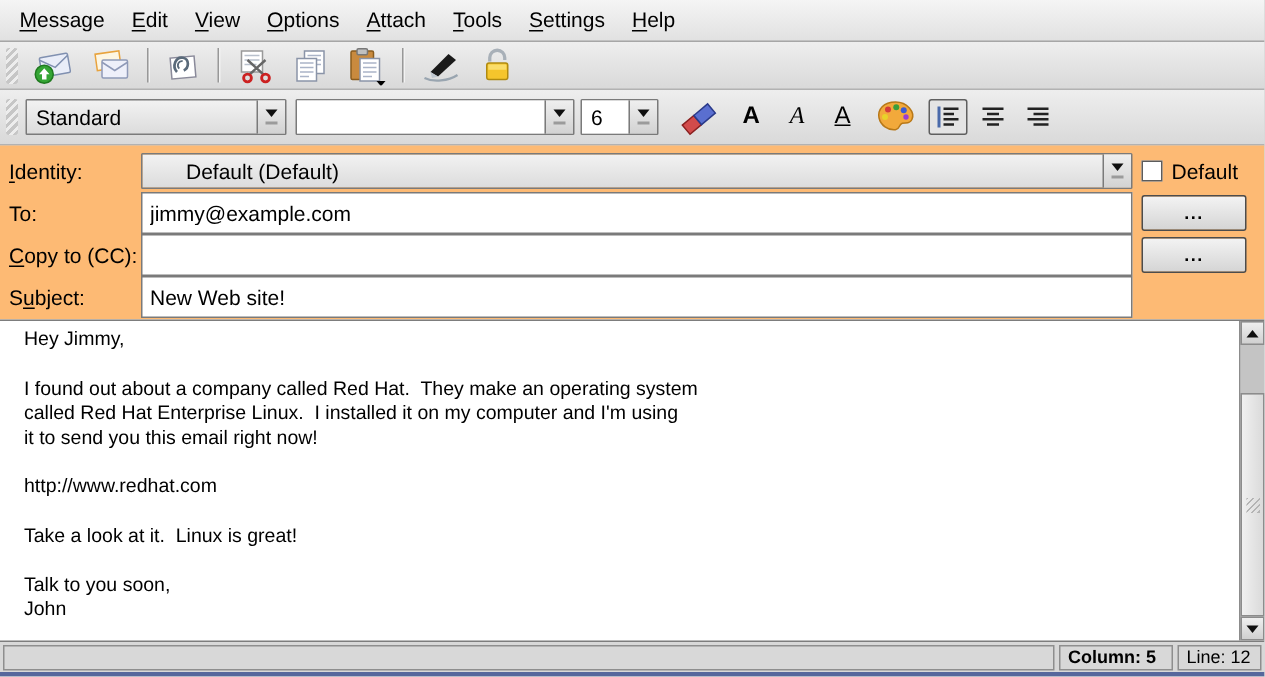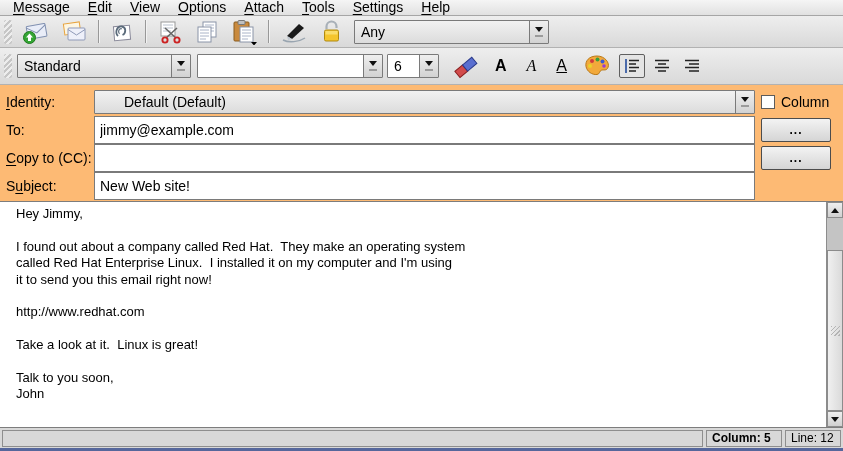--- a/index.html
+++ b/index.html
@@ -6,21 +6,21 @@
   html,body { width:843px; height:451px; overflow:hidden; }
   body {
     font-family:"Liberation Sans","DejaVu Sans",sans-serif;
     background:#d8d8d8; color:#000;
     display:flex; flex-direction:column;
   }
   u { text-underline-offset:2px; }
 
   
   .menubar {
-    height:16px; flex:none; display:flex; align-items:center;
+    height:28px; flex:none; display:flex; align-items:center;
     background:linear-gradient(#f5f5f5,#e1e1e1);
     border-bottom:1px solid #a6a6a6; padding-left:4px;
   }
   .menu-item { font-size:14px; padding:0 9px; line-height:27px; cursor:default; }
 
   
   .toolbar {
     flex:none; display:flex; align-items:center;
     background:linear-gradient(#eeeeee,#d9d9d9);
     border-bottom:1px solid #b2b2b2; padding:0 3px;
@@ -205,27 +205,20 @@
   </button>
 
   <button class="tbtn">
     <svg width="26" height="26" viewBox="0 0 26 26">
       <path d="M7.5 10 V7.5 a5 5 0 0 1 10 0 V9" fill="none" stroke="#a8b0b8" stroke-width="2.2"></path>
       <rect x="5.5" y="11" width="14" height="11" rx="1.5" fill="#f5c52c" stroke="#b08a10"></rect>
       <rect x="6.5" y="12" width="12" height="3.5" fill="#fadd6a"></rect>
     </svg>
   </button>
 
-  <div class="combo prio-combo">
-    <span class="ctext">Any</span>
-    <span class="cbtn">
-        <span class="tri-down"></span>
-        <span class="cdash"></span>
-      </span>
-  </div>
 </div>
 
 <div class="toolbar toolbar2">
   <span class="handle"></span>
 
   <div class="combo style-combo">
     <span class="ctext">Standard</span>
     <span class="cbtn">
         <span class="tri-down"></span>
         <span class="cdash"></span>
@@ -302,21 +295,21 @@
     <label class="hlabel"><u>I</u>dentity:</label>
     <div class="combo hfield">
       <span class="ctext">Default (Default)</span>
       <span class="cbtn">
           <span class="tri-down"></span>
           <span class="cdash"></span>
         </span>
     </div>
     <div class="hright">
       <span class="checkbox"></span>
-      <span class="cb-label">Column</span>
+      <span class="cb-label">Default</span>
     </div>
   </div>
 
   <div class="hrow">
     <label class="hlabel">To:</label>
     <input class="tfield hfield" value="jimmy@example.com" style="">
     <div class="hright">
       <button class="dots-btn">...</button>
     </div>
   </div>

